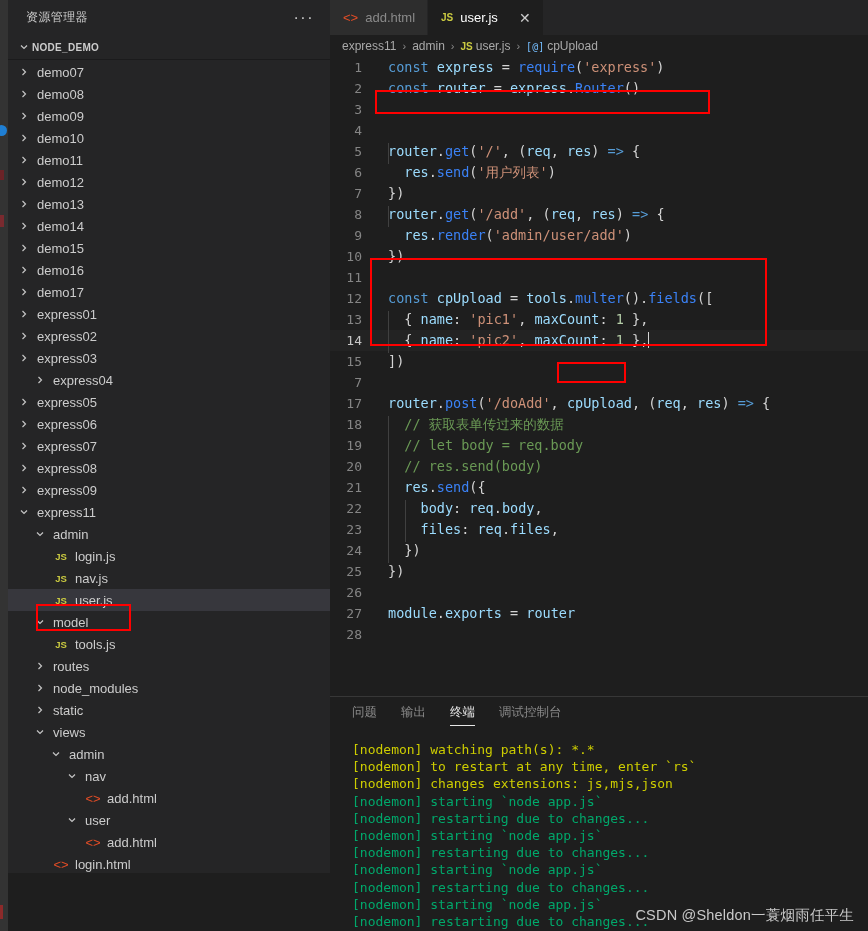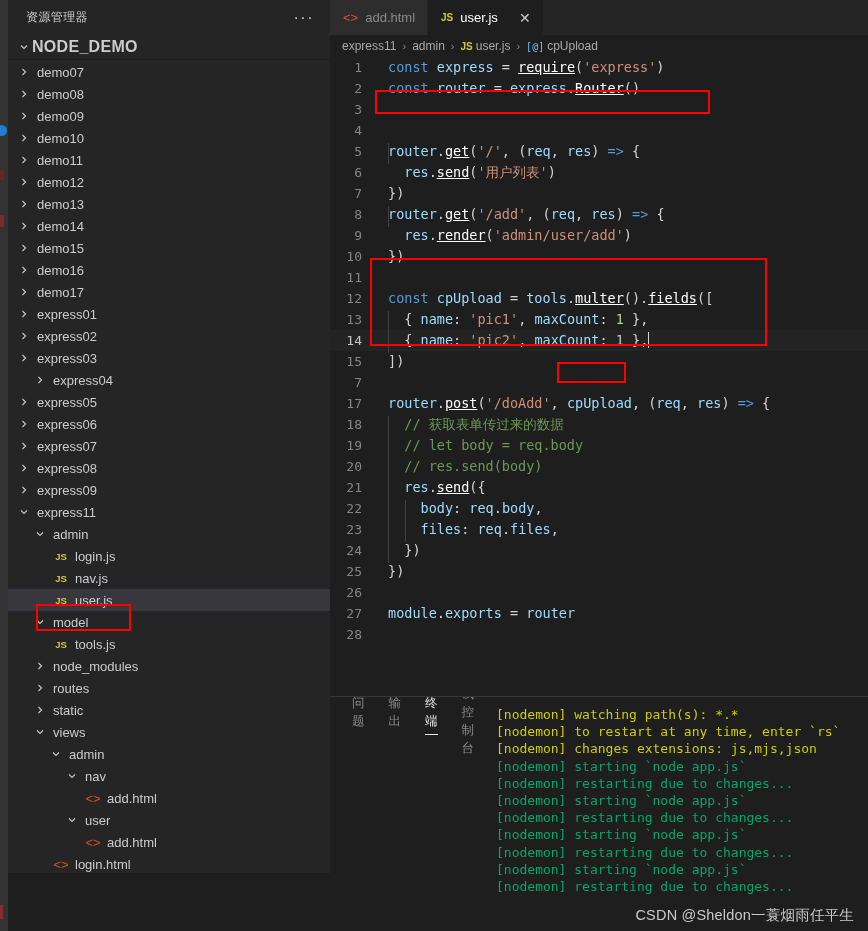--- a/index.html
+++ b/index.html
@@ -67,21 +67,21 @@
     line-height: 10px;
     letter-spacing: 1.5px;
     padding-right: 4px;
     cursor: pointer;
   }
   .sb-root {
     height: 24px;
     display: flex;
     align-items: center;
     color: #cccccc;
-    font-size: 16px;
+    font-size: 10px;
     font-weight: bold;
     letter-spacing: .3px;
     padding-left: 8px;
     flex: 0 0 24px;
     background: #252526;
     border-bottom: 1px solid #1b1b1c;
   }
   .tree {
     flex: 1 1 auto;
     overflow: hidden;
@@ -216,21 +216,21 @@
   .cl.current .gut { color: #c6c6c6; }
   .cl .src { padding-left: 10px; white-space: pre; }
   .ind-guide {
     position: absolute;
     width: 1px;
     background: #404040;
   }
   
   .k  { color: #569cd6; }   
   .v  { color: #9cdcfe; }   
-  .f  { color: #ffffff; text-decoration: underline; }   
+  .f  { color: #3b82f6; }   
   .s  { color: #ce9178; }   
   .n  { color: #b5cea8; }   
   .c  { color: #6a9955; }   
   .p  { color: #d4d4d4; }   
   .op { color: #569cd6; }   
 
   
   .annot {
     position: absolute;
     border: 2px solid #ff0000;
@@ -247,21 +247,21 @@
     vertical-align: -3px;
   }
 
   
   .panel {
     flex: 0 0 234px;
     height: 234px;
     background: #1e1e1e;
     border-top: 1px solid #373737;
     display: flex;
-    flex-direction: row;
+    flex-direction: column;
     overflow: hidden;
     position: relative;
   }
   .panel-tabs {
     height: 35px;
     flex: 0 0 35px;
     display: flex;
     align-items: center;
     padding-left: 22px;
     gap: 24px;
@@ -530,29 +530,29 @@
           <span style="display:inline-block;width:4px;flex:0 0 4px"></span>
           <span class="ficon js">JS</span>
           <span class="lbl">tools.js</span>
         </div>
         <div class="row" style="padding-left:24px">
           <span class="chev">
             <svg width="10" height="10" viewBox="0 0 10 10">
               <path d="M3.5 2 L6.5 5 L3.5 8" stroke="#c5c5c5" stroke-width="1.2" fill="none"></path>
             </svg>
           </span>
+          <span class="lbl">routes</span>
+        </div>
+        <div class="row" style="padding-left:24px">
+          <span class="chev">
+            <svg width="10" height="10" viewBox="0 0 10 10">
+              <path d="M3.5 2 L6.5 5 L3.5 8" stroke="#c5c5c5" stroke-width="1.2" fill="none"></path>
+            </svg>
+          </span>
           <span class="lbl">node_modules</span>
-        </div>
-        <div class="row" style="padding-left:24px">
-          <span class="chev">
-            <svg width="10" height="10" viewBox="0 0 10 10">
-              <path d="M3.5 2 L6.5 5 L3.5 8" stroke="#c5c5c5" stroke-width="1.2" fill="none"></path>
-            </svg>
-          </span>
-          <span class="lbl">routes</span>
         </div>
         <div class="row" style="padding-left:24px">
           <span class="chev">
             <svg width="10" height="10" viewBox="0 0 10 10">
               <path d="M3.5 2 L6.5 5 L3.5 8" stroke="#c5c5c5" stroke-width="1.2" fill="none"></path>
             </svg>
           </span>
           <span class="lbl">static</span>
         </div>
         <div class="row" style="padding-left:24px">

